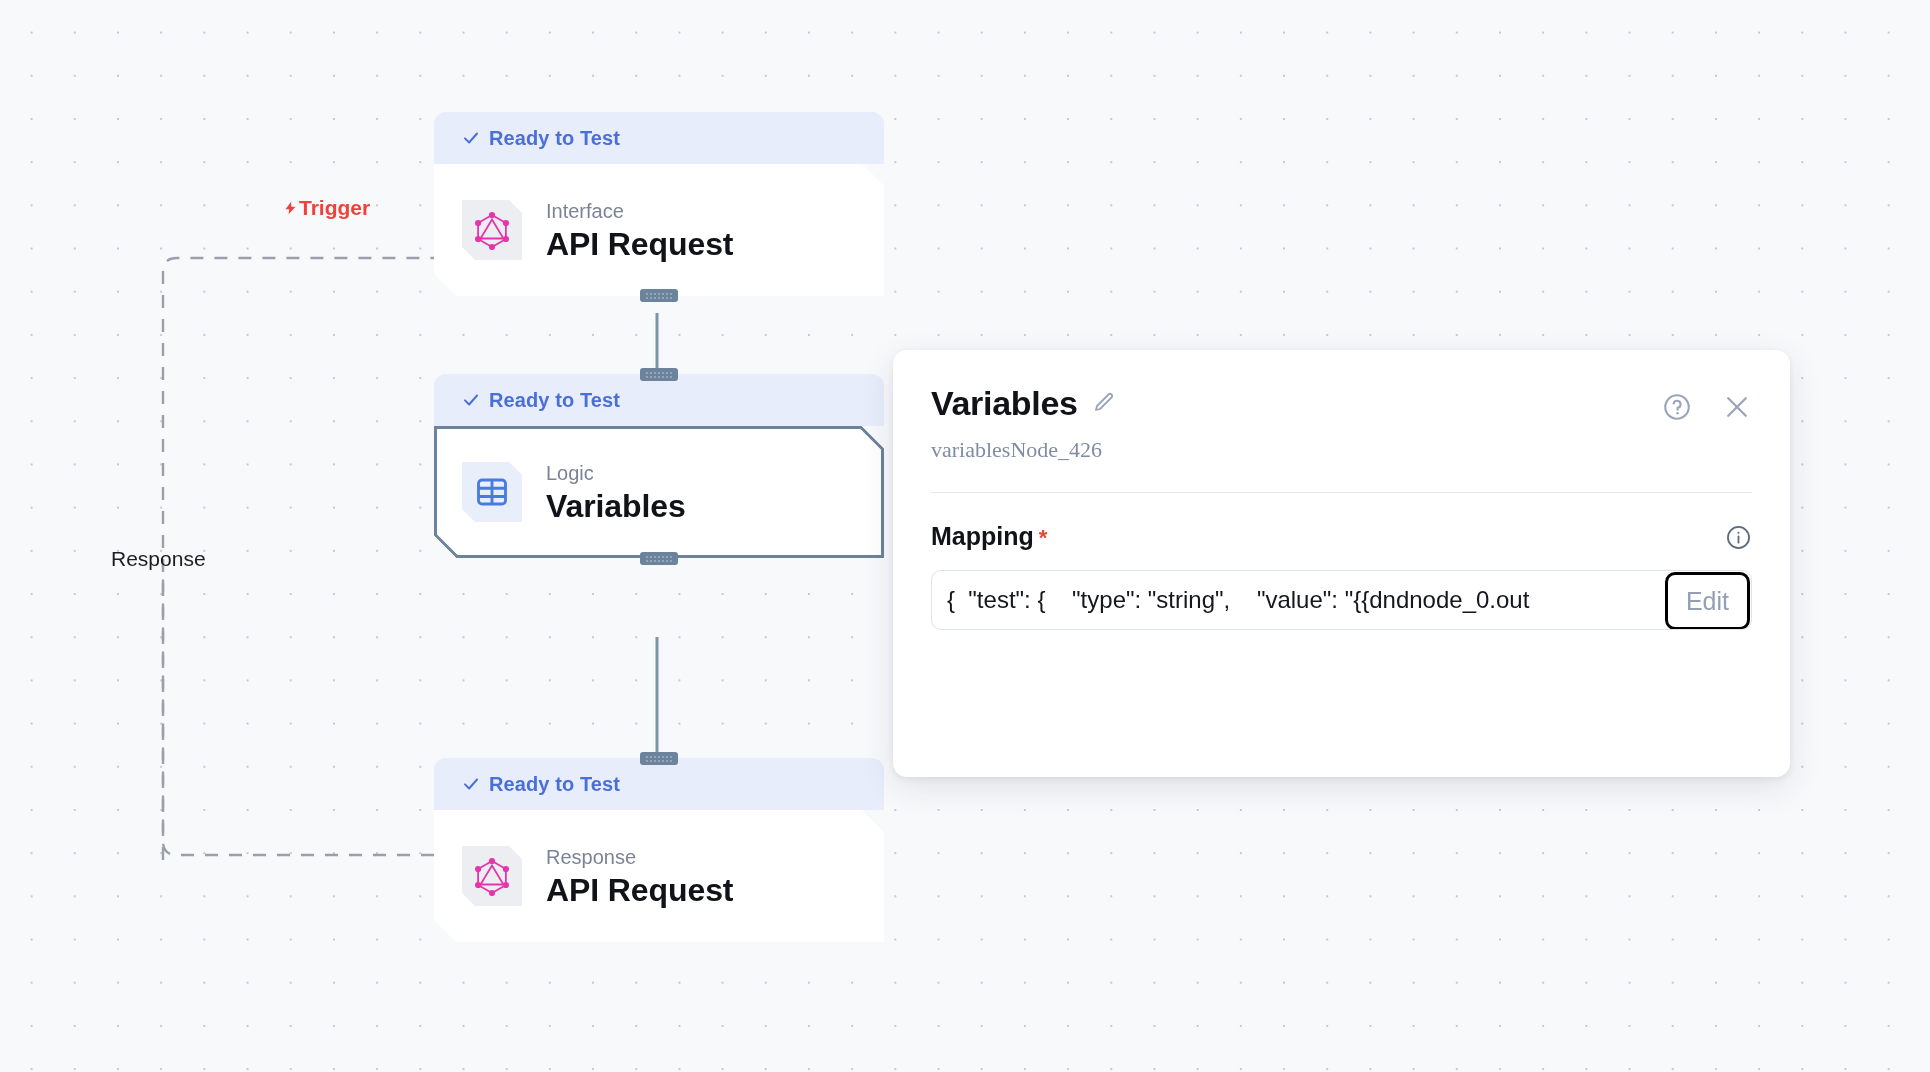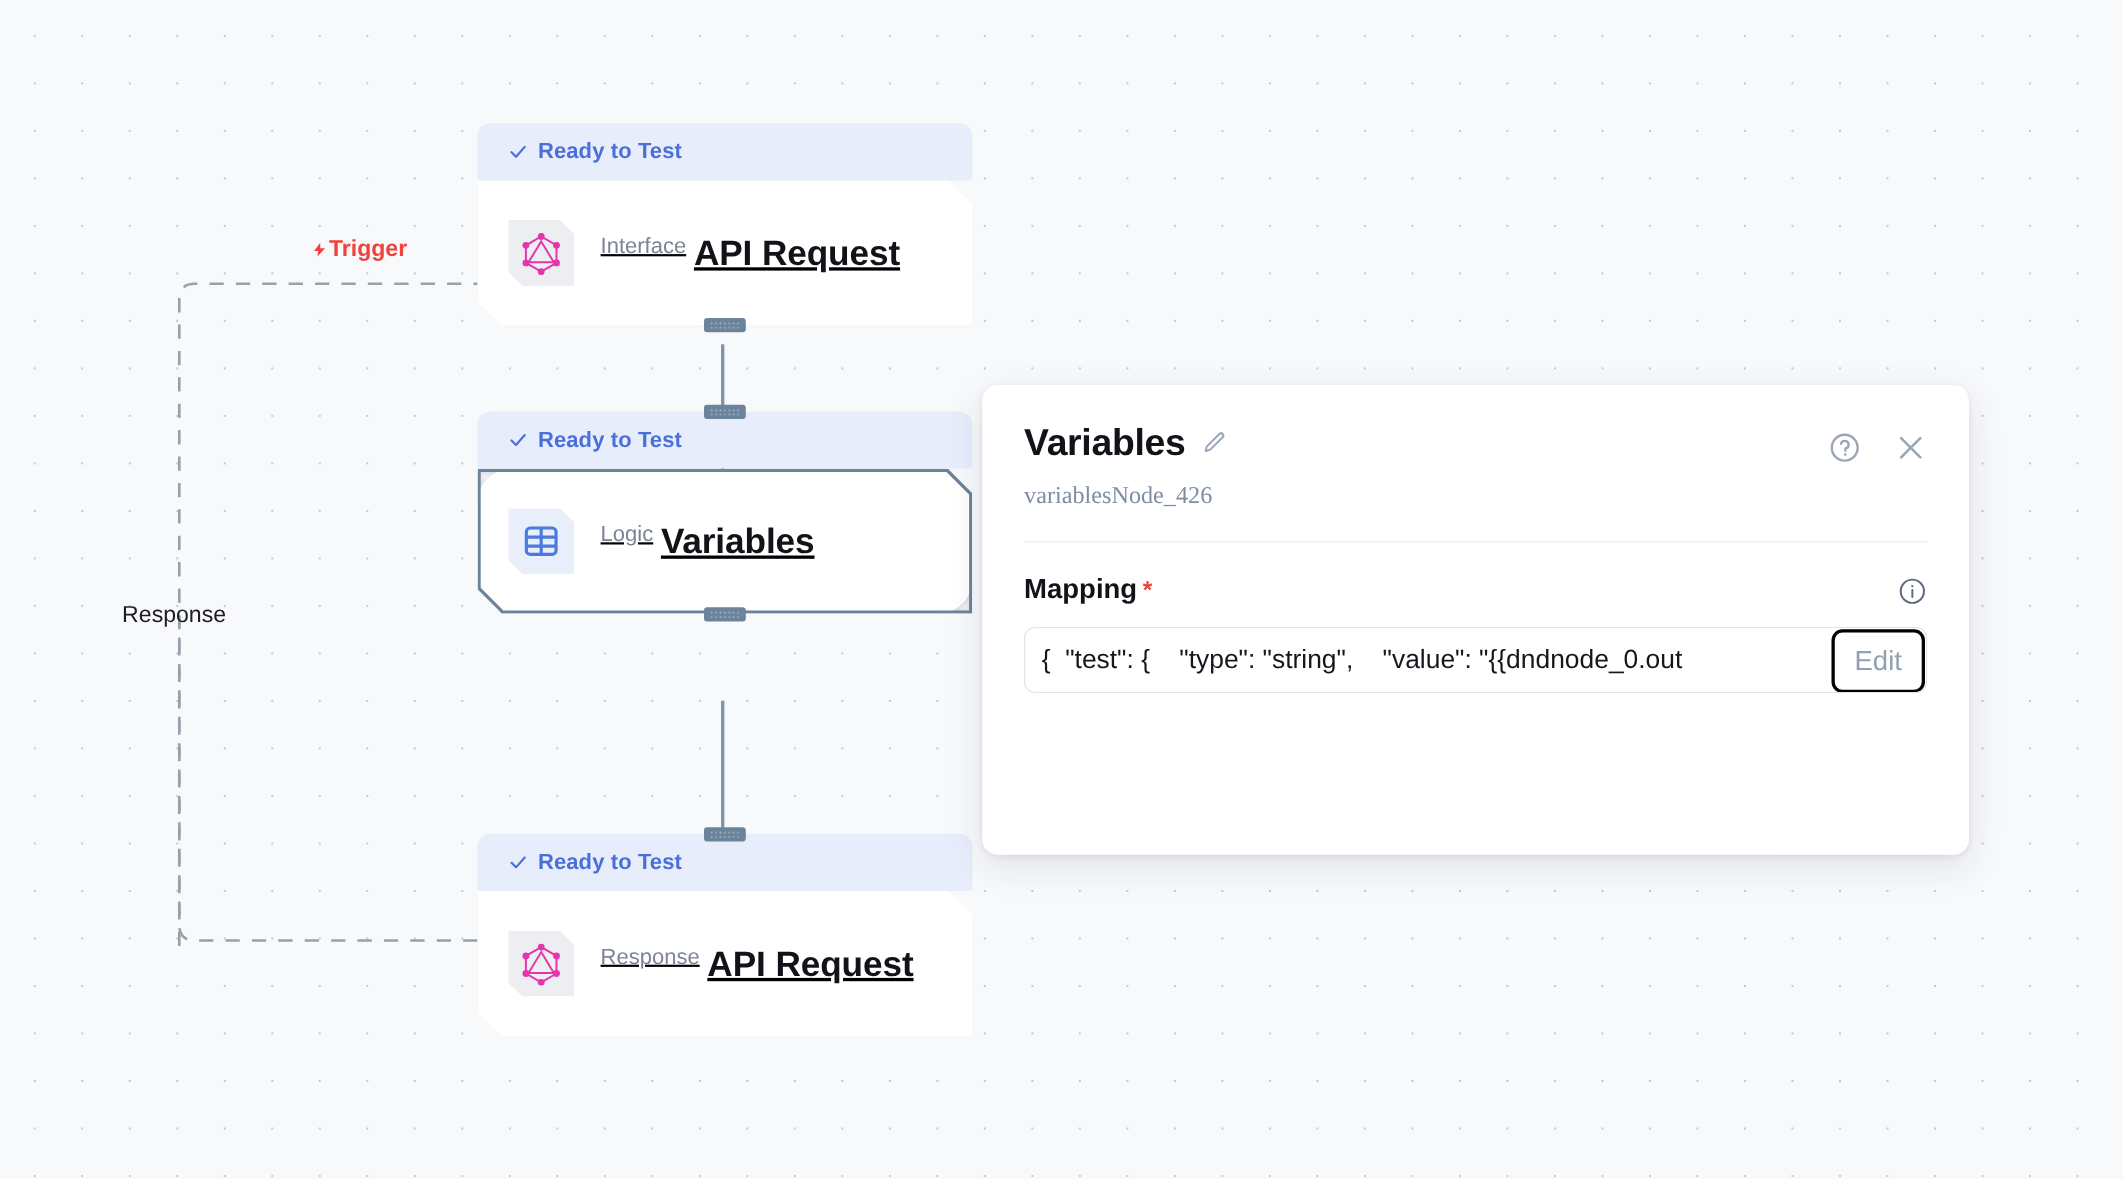--- a/index.html
+++ b/index.html
@@ -32,21 +32,21 @@
   }
 
   
   .edge-label {
     position: absolute;
     white-space: nowrap;
     line-height: 1;
   }
   .edge-label.trigger {
     left: 283px;
-    top: 216px;
+    top: 197px;
     color: #f0423c;
     font-size: 21px;
     font-weight: 700;
     display: flex;
     align-items: center;
     gap: 1px;
   }
   .edge-label.trigger .bolt-ico {
     display: inline-block;
     width: 15px;
@@ -98,21 +98,20 @@
     padding-left: 28px;
     gap: 24px;
     clip-path: polygon(0 0, calc(100% - 22px) 0, 100% 22px, 100% 100%,
                        22px 100%, 0 calc(100% - 22px));
     filter: drop-shadow(0 1px 2px rgba(30,40,70,0.14))
             drop-shadow(0 3px 7px rgba(30,40,70,0.07));
   }
   .node.selected .node-body {
     background:
       linear-gradient(#ffffff, #ffffff) padding-box;
-    border-radius: 31px;
   }
   
   .sel-outline {
     position: absolute;
     left: 0; top: 0;
     width: 450px; height: 132px;
     pointer-events: none;
   }
 
   .node-icon {
@@ -122,21 +121,21 @@
     flex: 0 0 60px;
     clip-path: polygon(0 0, calc(100% - 13px) 0, 100% 13px, 100% 100%,
                        13px 100%, 0 calc(100% - 13px));
     display: flex;
     align-items: center;
     justify-content: center;
   }
   .node-icon.graphql { background: #eceef2; }
   .node-icon.table   { background: #e9eefb; }
 
-  .node-text { display: flex; flex-direction: row; gap: 7px; text-decoration: underline; }
+  .node-text { display: flex; flex-direction: column; gap: 7px; }
   .node-kind {
     color: #7b8496;
     font-size: 20px;
     font-weight: 400;
     line-height: 1;
   }
   .node-title {
     color: #111318;
     font-size: 32px;
     font-weight: 700;

